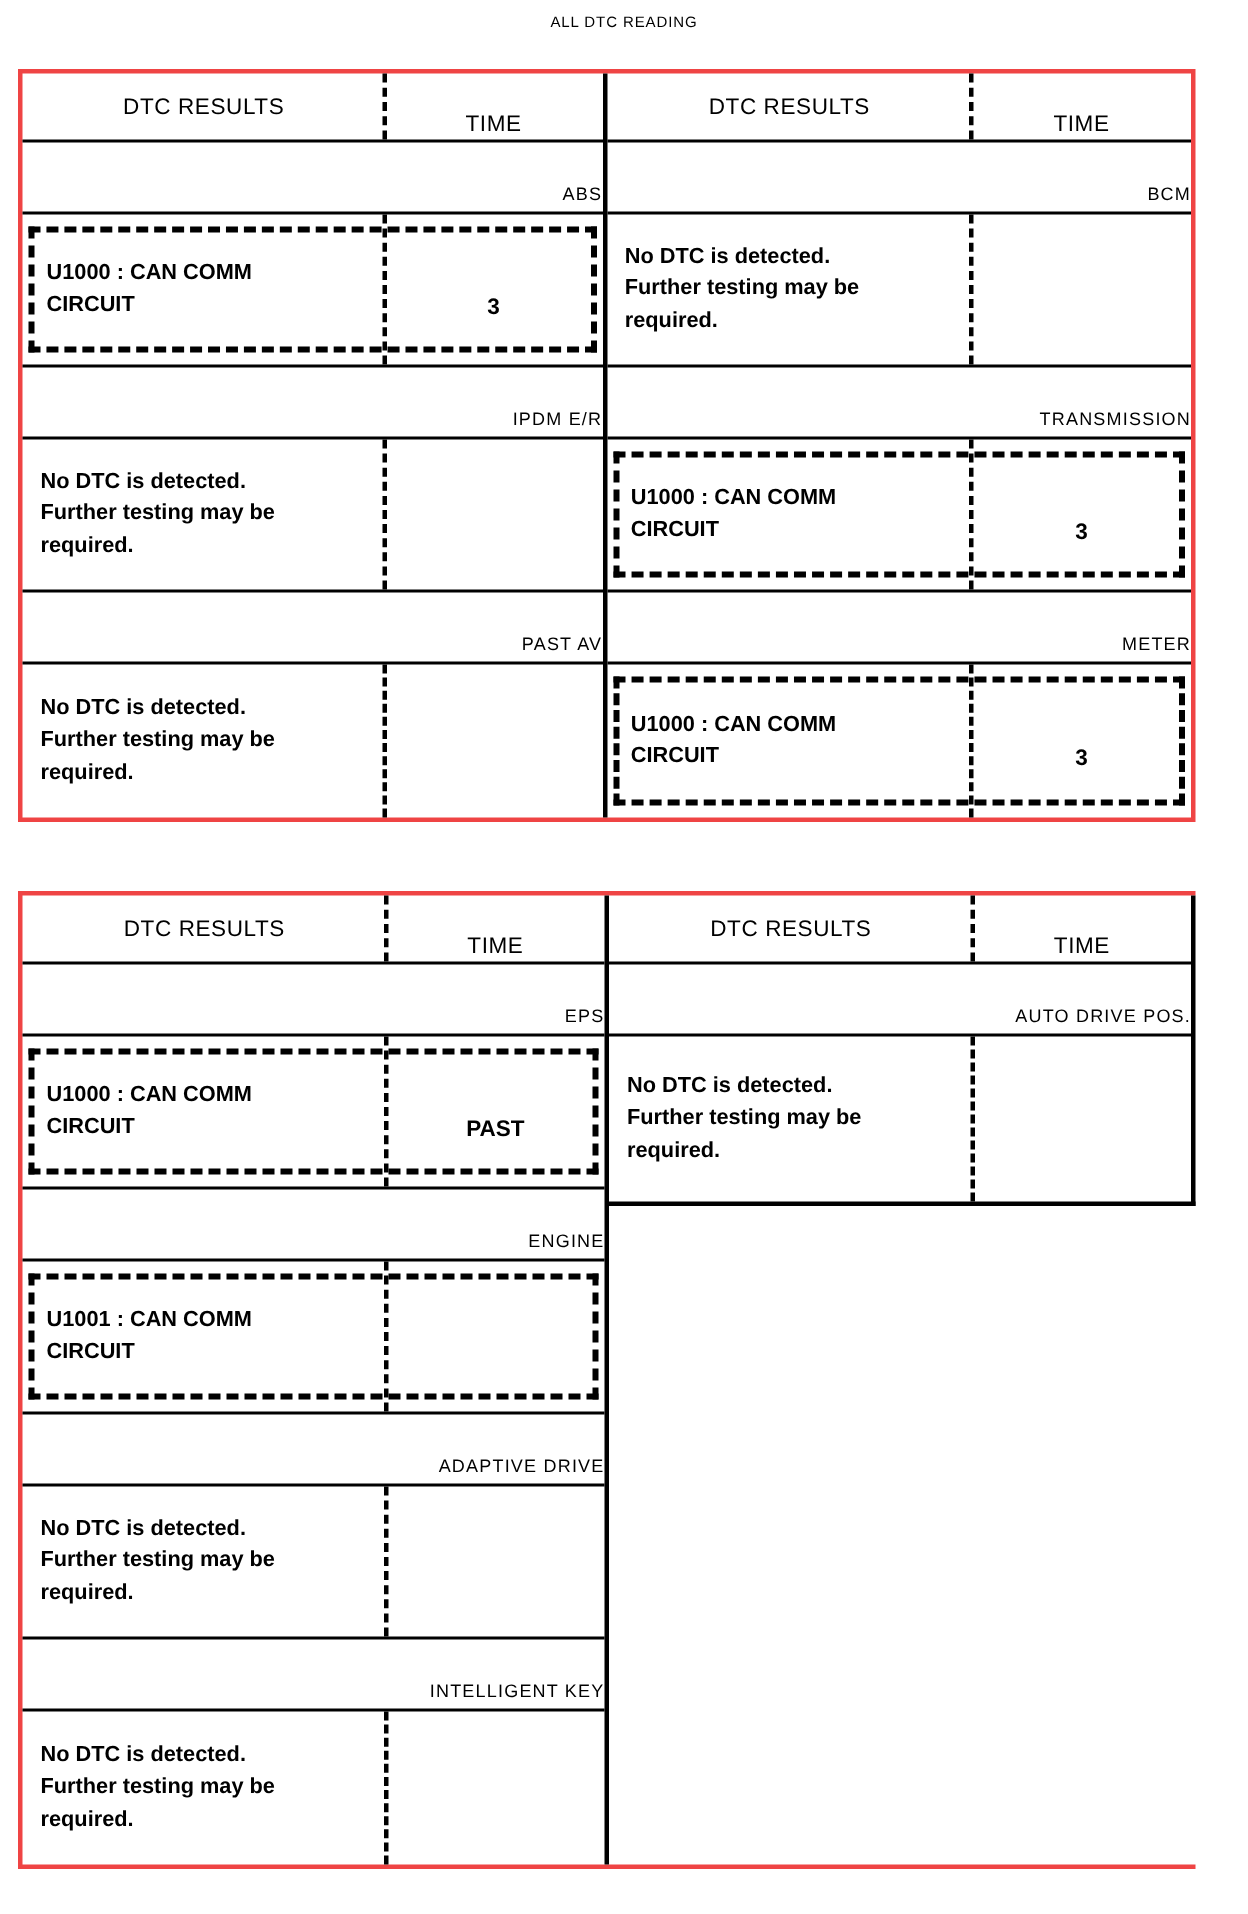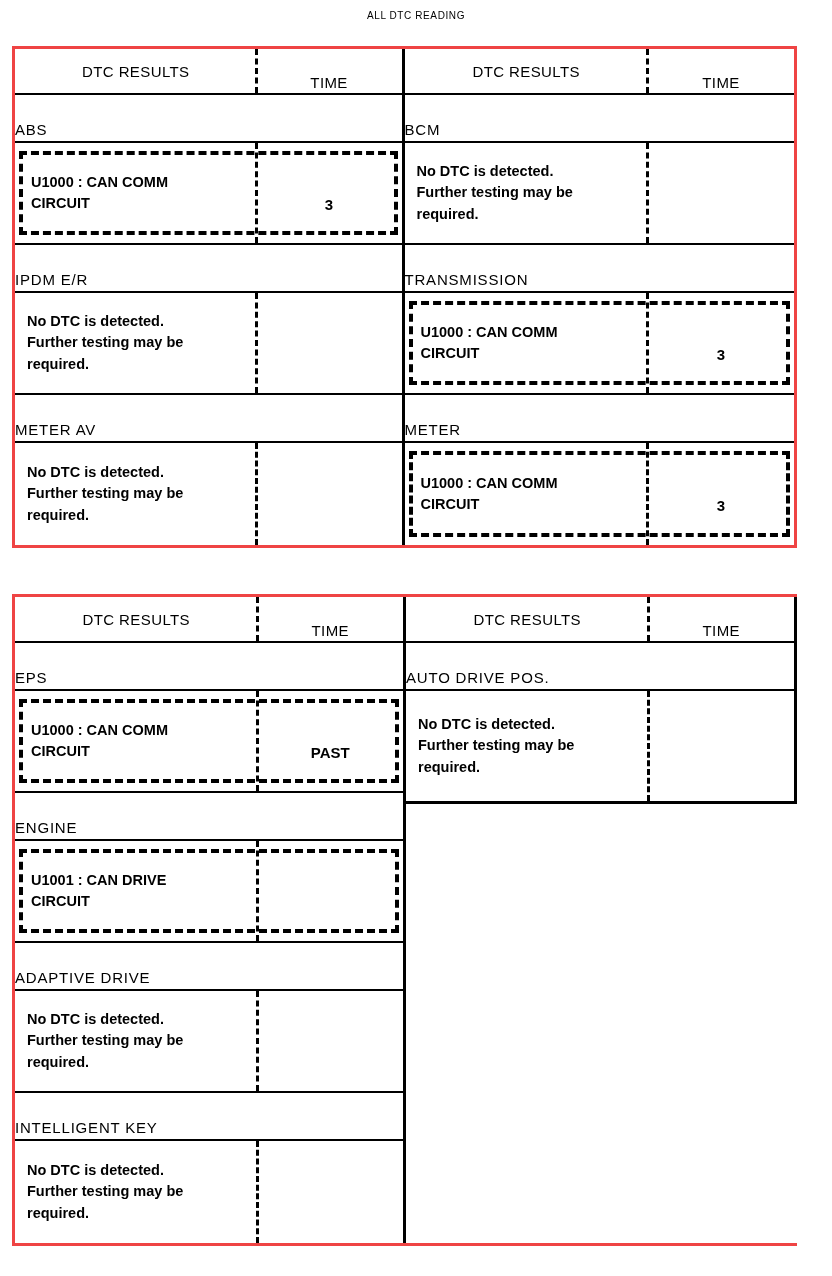--- a/index.html
+++ b/index.html
@@ -88,22 +88,22 @@
   }
 
   .hdr-label {
     width: 100%;
     text-align: center;
     font-size: 15px;
     letter-spacing: 0.4px;
   }
   .section-label {
     width: 100%;
-    text-align: left;
-    font-size: 15px;
+    text-align: right;
+    font-size: 12px;
     letter-spacing: 0.8px;
     margin-top: 22px;
   }
   .section-row .sec-span {
     width: 100%;
     display: flex;
     align-items: center;
     justify-content: center;
   }
 
@@ -175,21 +175,21 @@
             <div class="dtc-text plain">No DTC is detected.
 Further testing may be
 required.</div>
           </div>
           <div class="cell-time">
             <span class="time-text"></span>
           </div>
         </div>
         <div class="row section-row">
           <div class="sec-span">
-            <span class="section-label">METER AV</span>
+            <span class="section-label">PAST AV</span>
           </div>
         </div>
         <div class="row body-row">
           <div class="cell-results">
             <div class="dtc-text plain">No DTC is detected.
 Further testing may be
 required.</div>
           </div>
           <div class="cell-time">
             <span class="time-text"></span>
@@ -280,21 +280,21 @@
           </div>
           <div class="highlight-box"></div>
         </div>
         <div class="row section-row">
           <div class="sec-span">
             <span class="section-label">ENGINE</span>
           </div>
         </div>
         <div class="row body-row has-highlight">
           <div class="cell-results">
-            <div class="dtc-text">U1001 : CAN DRIVE
+            <div class="dtc-text">U1001 : CAN COMM
 CIRCUIT</div>
           </div>
           <div class="highlight-box"></div>
         </div>
         <div class="row section-row">
           <div class="sec-span">
             <span class="section-label">ADAPTIVE DRIVE</span>
           </div>
         </div>
         <div class="row body-row">

